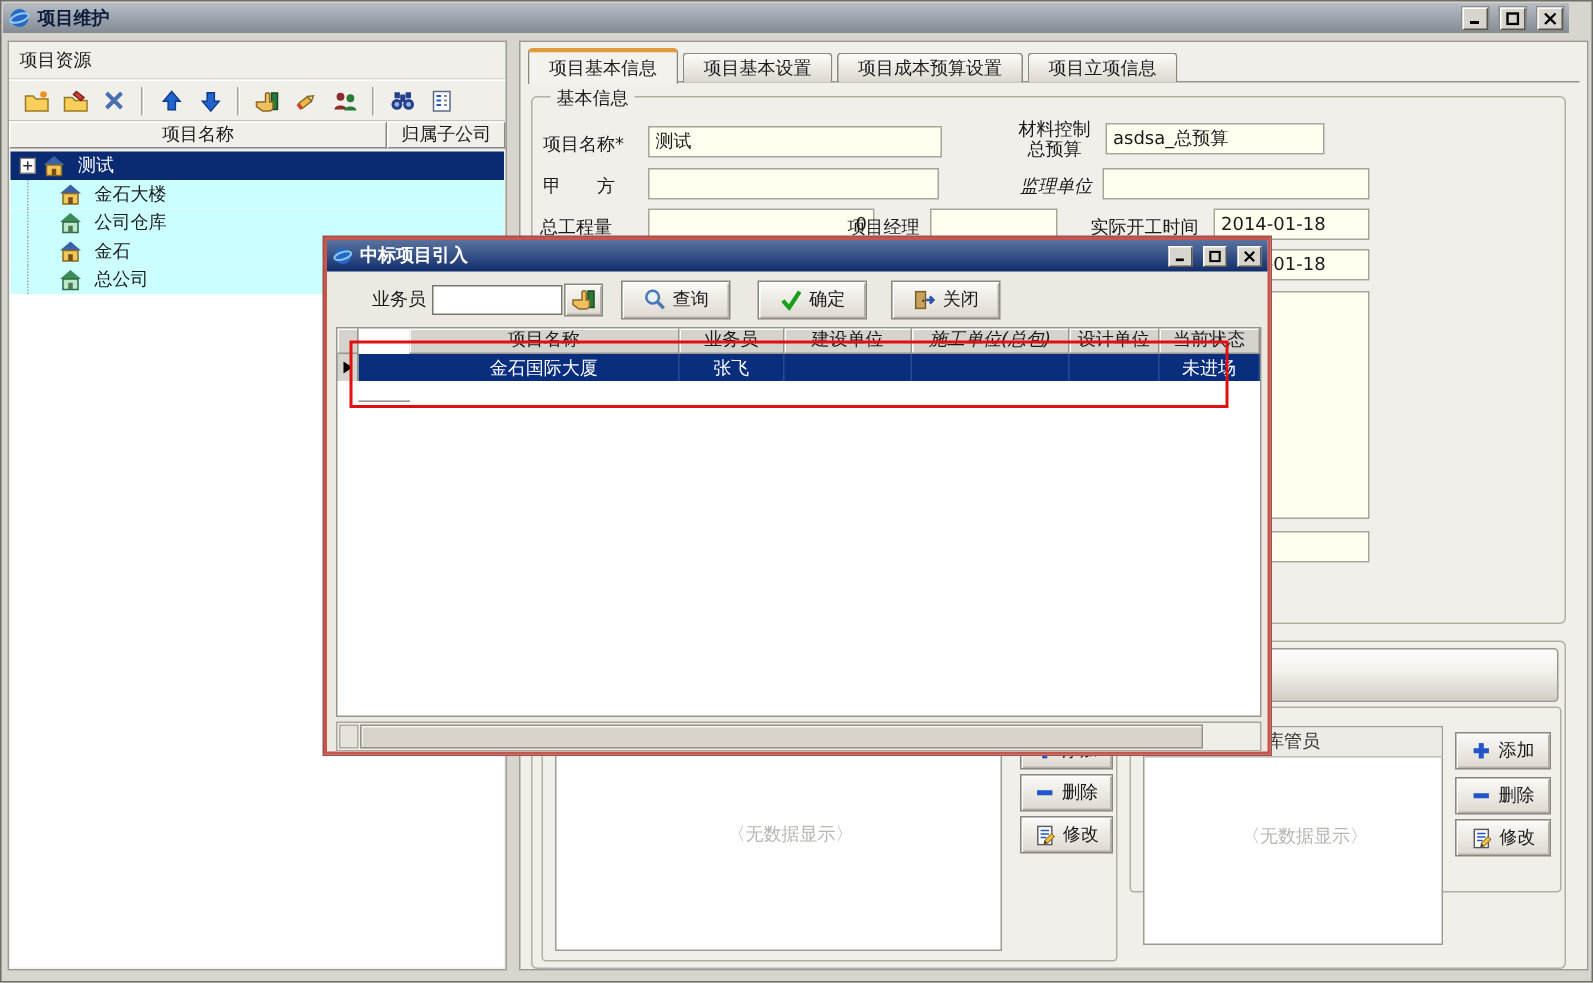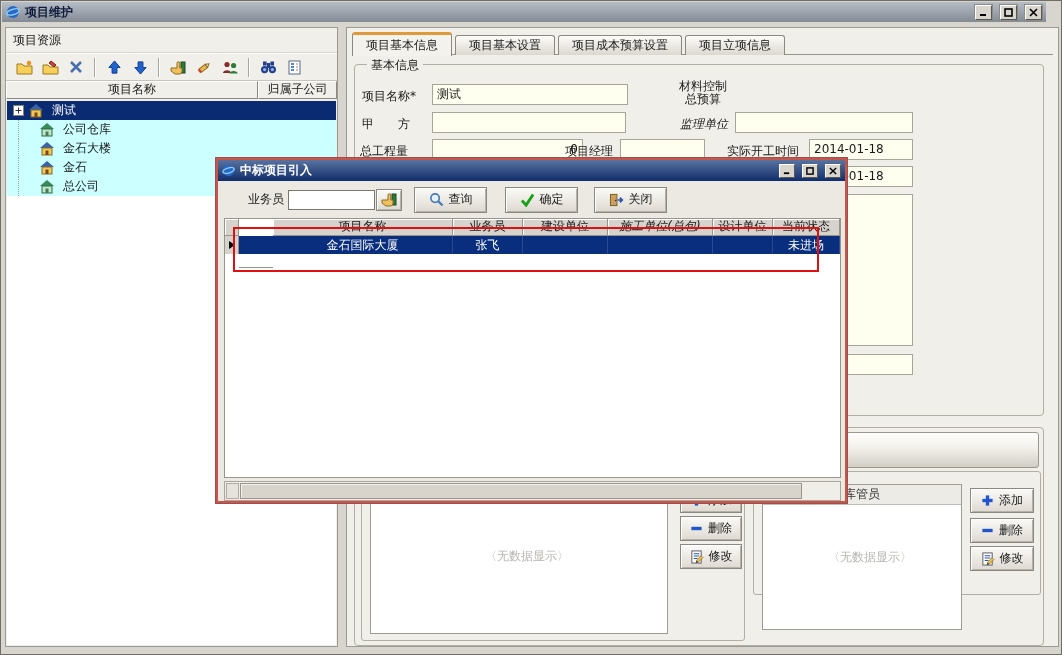--- a/index.html
+++ b/index.html
@@ -240,42 +240,42 @@
         <svg class="tree-icon" viewBox="0 0 16 15">
             <polygon points="8,1 15,7 1,7" fill="#3a62a8"></polygon>
             <rect x="3" y="7" width="10" height="7" fill="#f0c85a" stroke="#8a6a20"></rect>
             <rect x="6.5" y="9.5" width="3" height="4.5" fill="#7a4a1a"></rect>
           </svg>
         <span class="tree-label">测试</span>
       </div>
       <div class="tree-row">
         <span class="tree-indent"></span>
         <svg class="tree-icon" viewBox="0 0 16 15">
+            <polygon points="8,1 15,7 1,7" fill="#3a62a8"></polygon>
+            <rect x="3" y="7" width="10" height="7" fill="#f0c85a" stroke="#8a6a20"></rect>
+            <rect x="6.5" y="9.5" width="3" height="4.5" fill="#7a4a1a"></rect>
+          </svg>
+        <span class="tree-label">金石大楼</span>
+      </div>
+      <div class="tree-row">
+        <span class="tree-indent"></span>
+        <svg class="tree-icon" viewBox="0 0 16 15">
             <polygon points="8,1 15,7 1,7" fill="#3a8a5a"></polygon>
             <rect x="3" y="7" width="10" height="7" fill="#bfe8c8" stroke="#2a6a42"></rect>
             <rect x="6.5" y="9.5" width="3" height="4.5" fill="#4a7a5a"></rect>
           </svg>
         <span class="tree-label">公司仓库</span>
       </div>
       <div class="tree-row">
         <span class="tree-indent"></span>
         <svg class="tree-icon" viewBox="0 0 16 15">
             <polygon points="8,1 15,7 1,7" fill="#3a62a8"></polygon>
             <rect x="3" y="7" width="10" height="7" fill="#f0c85a" stroke="#8a6a20"></rect>
             <rect x="6.5" y="9.5" width="3" height="4.5" fill="#7a4a1a"></rect>
           </svg>
-        <span class="tree-label">金石大楼</span>
-      </div>
-      <div class="tree-row">
-        <span class="tree-indent"></span>
-        <svg class="tree-icon" viewBox="0 0 16 15">
-            <polygon points="8,1 15,7 1,7" fill="#3a62a8"></polygon>
-            <rect x="3" y="7" width="10" height="7" fill="#f0c85a" stroke="#8a6a20"></rect>
-            <rect x="6.5" y="9.5" width="3" height="4.5" fill="#7a4a1a"></rect>
-          </svg>
         <span class="tree-label">金石</span>
       </div>
       <div class="tree-row">
         <span class="tree-indent"></span>
         <svg class="tree-icon" viewBox="0 0 16 15">
             <polygon points="8,1 15,7 1,7" fill="#3a8a5a"></polygon>
             <rect x="3" y="7" width="10" height="7" fill="#bfe8c8" stroke="#2a6a42"></rect>
             <rect x="6.5" y="9.5" width="3" height="4.5" fill="#4a7a5a"></rect>
           </svg>
         <span class="tree-label">总公司</span>
@@ -291,20 +291,21 @@
       <div class="tab">项目立项信息</div>
     </div>
 
     <div class="groupbox">
       <span class="gb-title">基本信息</span>
     </div>
 
     <span class="flabel" style="left:15px;top:60px;">项目名称*</span>
     <div class="field" style="left:85px;top:56px;width:196px;">测试</div>
     <span class="flabel ml2" style="left:324px;top:52px;width:64px;"><span>材料控制</span><br><span>总预算</span></span>
+    <div class="field" style="left:390px;top:54px;width:146px;">asdsa_总预算</div>
 
     <span class="flabel" style="left:15px;top:88px;">甲　　方</span>
     <div class="field" style="left:85px;top:84px;width:194px;"></div>
     <span class="flabel" style="left:333px;top:88px;font-style:italic;">监理单位</span>
     <div class="field" style="left:388px;top:84px;width:178px;"></div>
 
     <span class="flabel" style="left:13px;top:115px;">总工程量</span>
     <div class="field num" style="left:85px;top:111px;width:151px;">0</div>
     <span class="flabel" style="left:218px;top:115px;">项目经理</span>
     <div class="field" style="left:273px;top:111px;width:85px;"></div>

